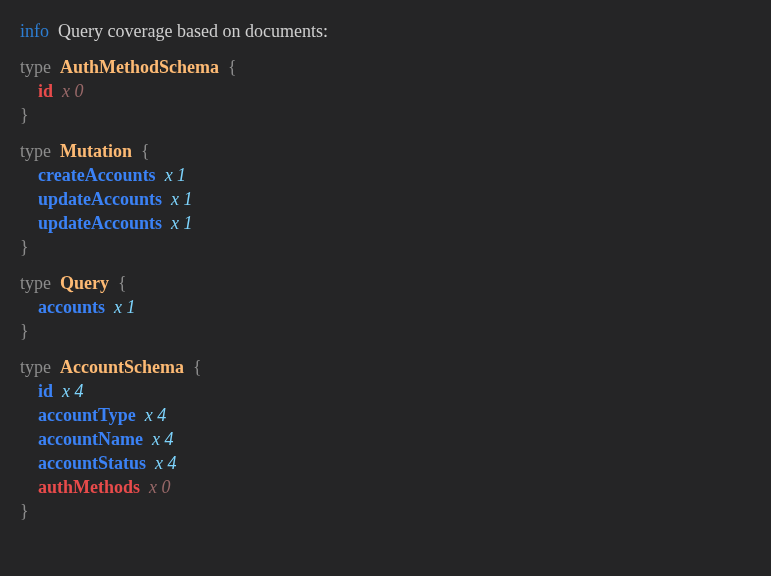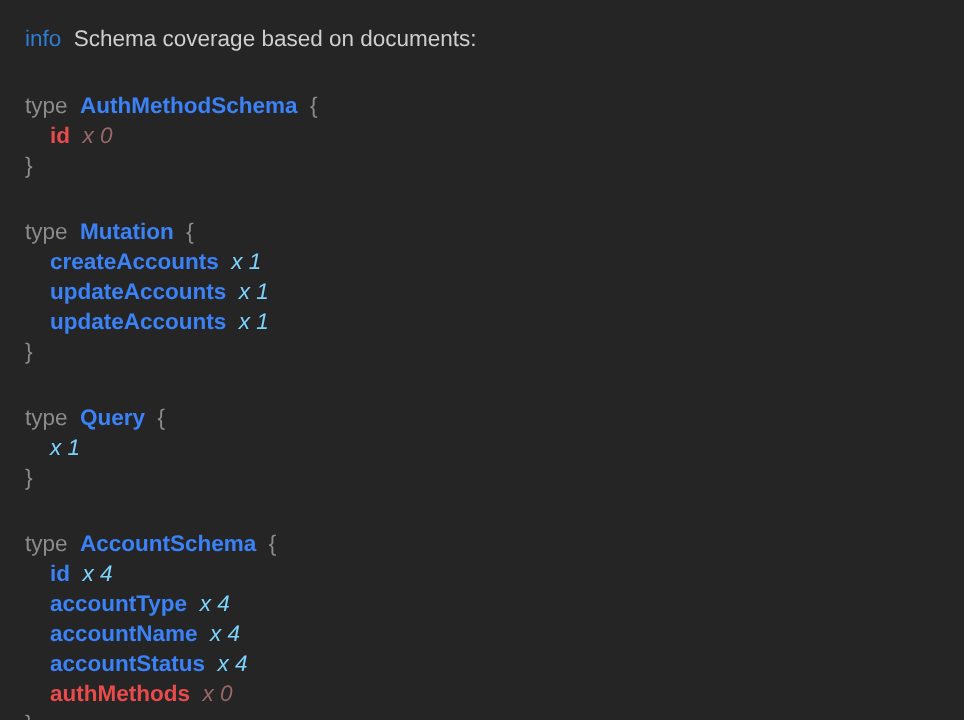--- a/index.html
+++ b/index.html
@@ -10,66 +10,66 @@
   body {
     width: 771px;
     height: 576px;
     overflow: hidden;
   }
   .terminal {
     box-sizing: border-box;
     width: 771px;
     height: 576px;
     padding: 19px 8px 0 20px;
-    font-family: Liberation Sans, sans-serif;
+    font-family: Liberation Serif, serif;
     font-size: 18px;
     line-height: 24px;
   }
   .line {
     display: flex;
     column-gap: 1ch;
     white-space: pre;
     height: 24px;
     align-items: baseline;
   }
-  .block { margin-top: 29px; }
+  .block { margin-top: 12px; }
   .indent { padding-left: 2ch; }
   .kw      { color: #8c8c8c; }
-  .typename { color: #3b82f6; font-weight: bold; }
+  .typename { color: #fdba74; font-weight: bold; }
   .fieldname { color: #3b82f6; font-weight: bold; }
   .fieldname.uncovered { color: #e84b4b; }
   .count   { color: #7dd3fc; font-style: italic; }
   .count.uncovered { color: #986868; }
   .blue    { color: #2d7ed3; }
   .msg     { color: #cfcfcf; }
 </style>
 </head>
 <body>
 
 <div class="terminal">
 
-  <div class="line"><span class="blue">info</span><span class="msg">Schema coverage based on documents:</span></div>
+  <div class="line"><span class="blue">info</span><span class="msg">Query coverage based on documents:</span></div>
 
   <div class="block">
     <div class="line"><span class="kw">type</span><span class="typename">AuthMethodSchema</span><span class="kw">{</span></div>
     <div class="line indent"><span class="fieldname uncovered">id</span><span class="count uncovered">x 0</span></div>
     <div class="line"><span class="kw">}</span></div>
   </div>
 
   <div class="block">
     <div class="line"><span class="kw">type</span><span class="typename">Mutation</span><span class="kw">{</span></div>
     <div class="line indent"><span class="fieldname">createAccounts</span><span class="count">x 1</span></div>
     <div class="line indent"><span class="fieldname">updateAccounts</span><span class="count">x 1</span></div>
     <div class="line indent"><span class="fieldname">updateAccounts</span><span class="count">x 1</span></div>
     <div class="line"><span class="kw">}</span></div>
   </div>
 
   <div class="block">
     <div class="line"><span class="kw">type</span><span class="typename">Query</span><span class="kw">{</span></div>
-    <div class="line indent"><span class="count">x 1</span></div>
+    <div class="line indent"><span class="fieldname">accounts</span><span class="count">x 1</span></div>
     <div class="line"><span class="kw">}</span></div>
   </div>
 
   <div class="block">
     <div class="line"><span class="kw">type</span><span class="typename">AccountSchema</span><span class="kw">{</span></div>
     <div class="line indent"><span class="fieldname">id</span><span class="count">x 4</span></div>
     <div class="line indent"><span class="fieldname">accountType</span><span class="count">x 4</span></div>
     <div class="line indent"><span class="fieldname">accountName</span><span class="count">x 4</span></div>
     <div class="line indent"><span class="fieldname">accountStatus</span><span class="count">x 4</span></div>
     <div class="line indent"><span class="fieldname uncovered">authMethods</span><span class="count uncovered">x 0</span></div>

